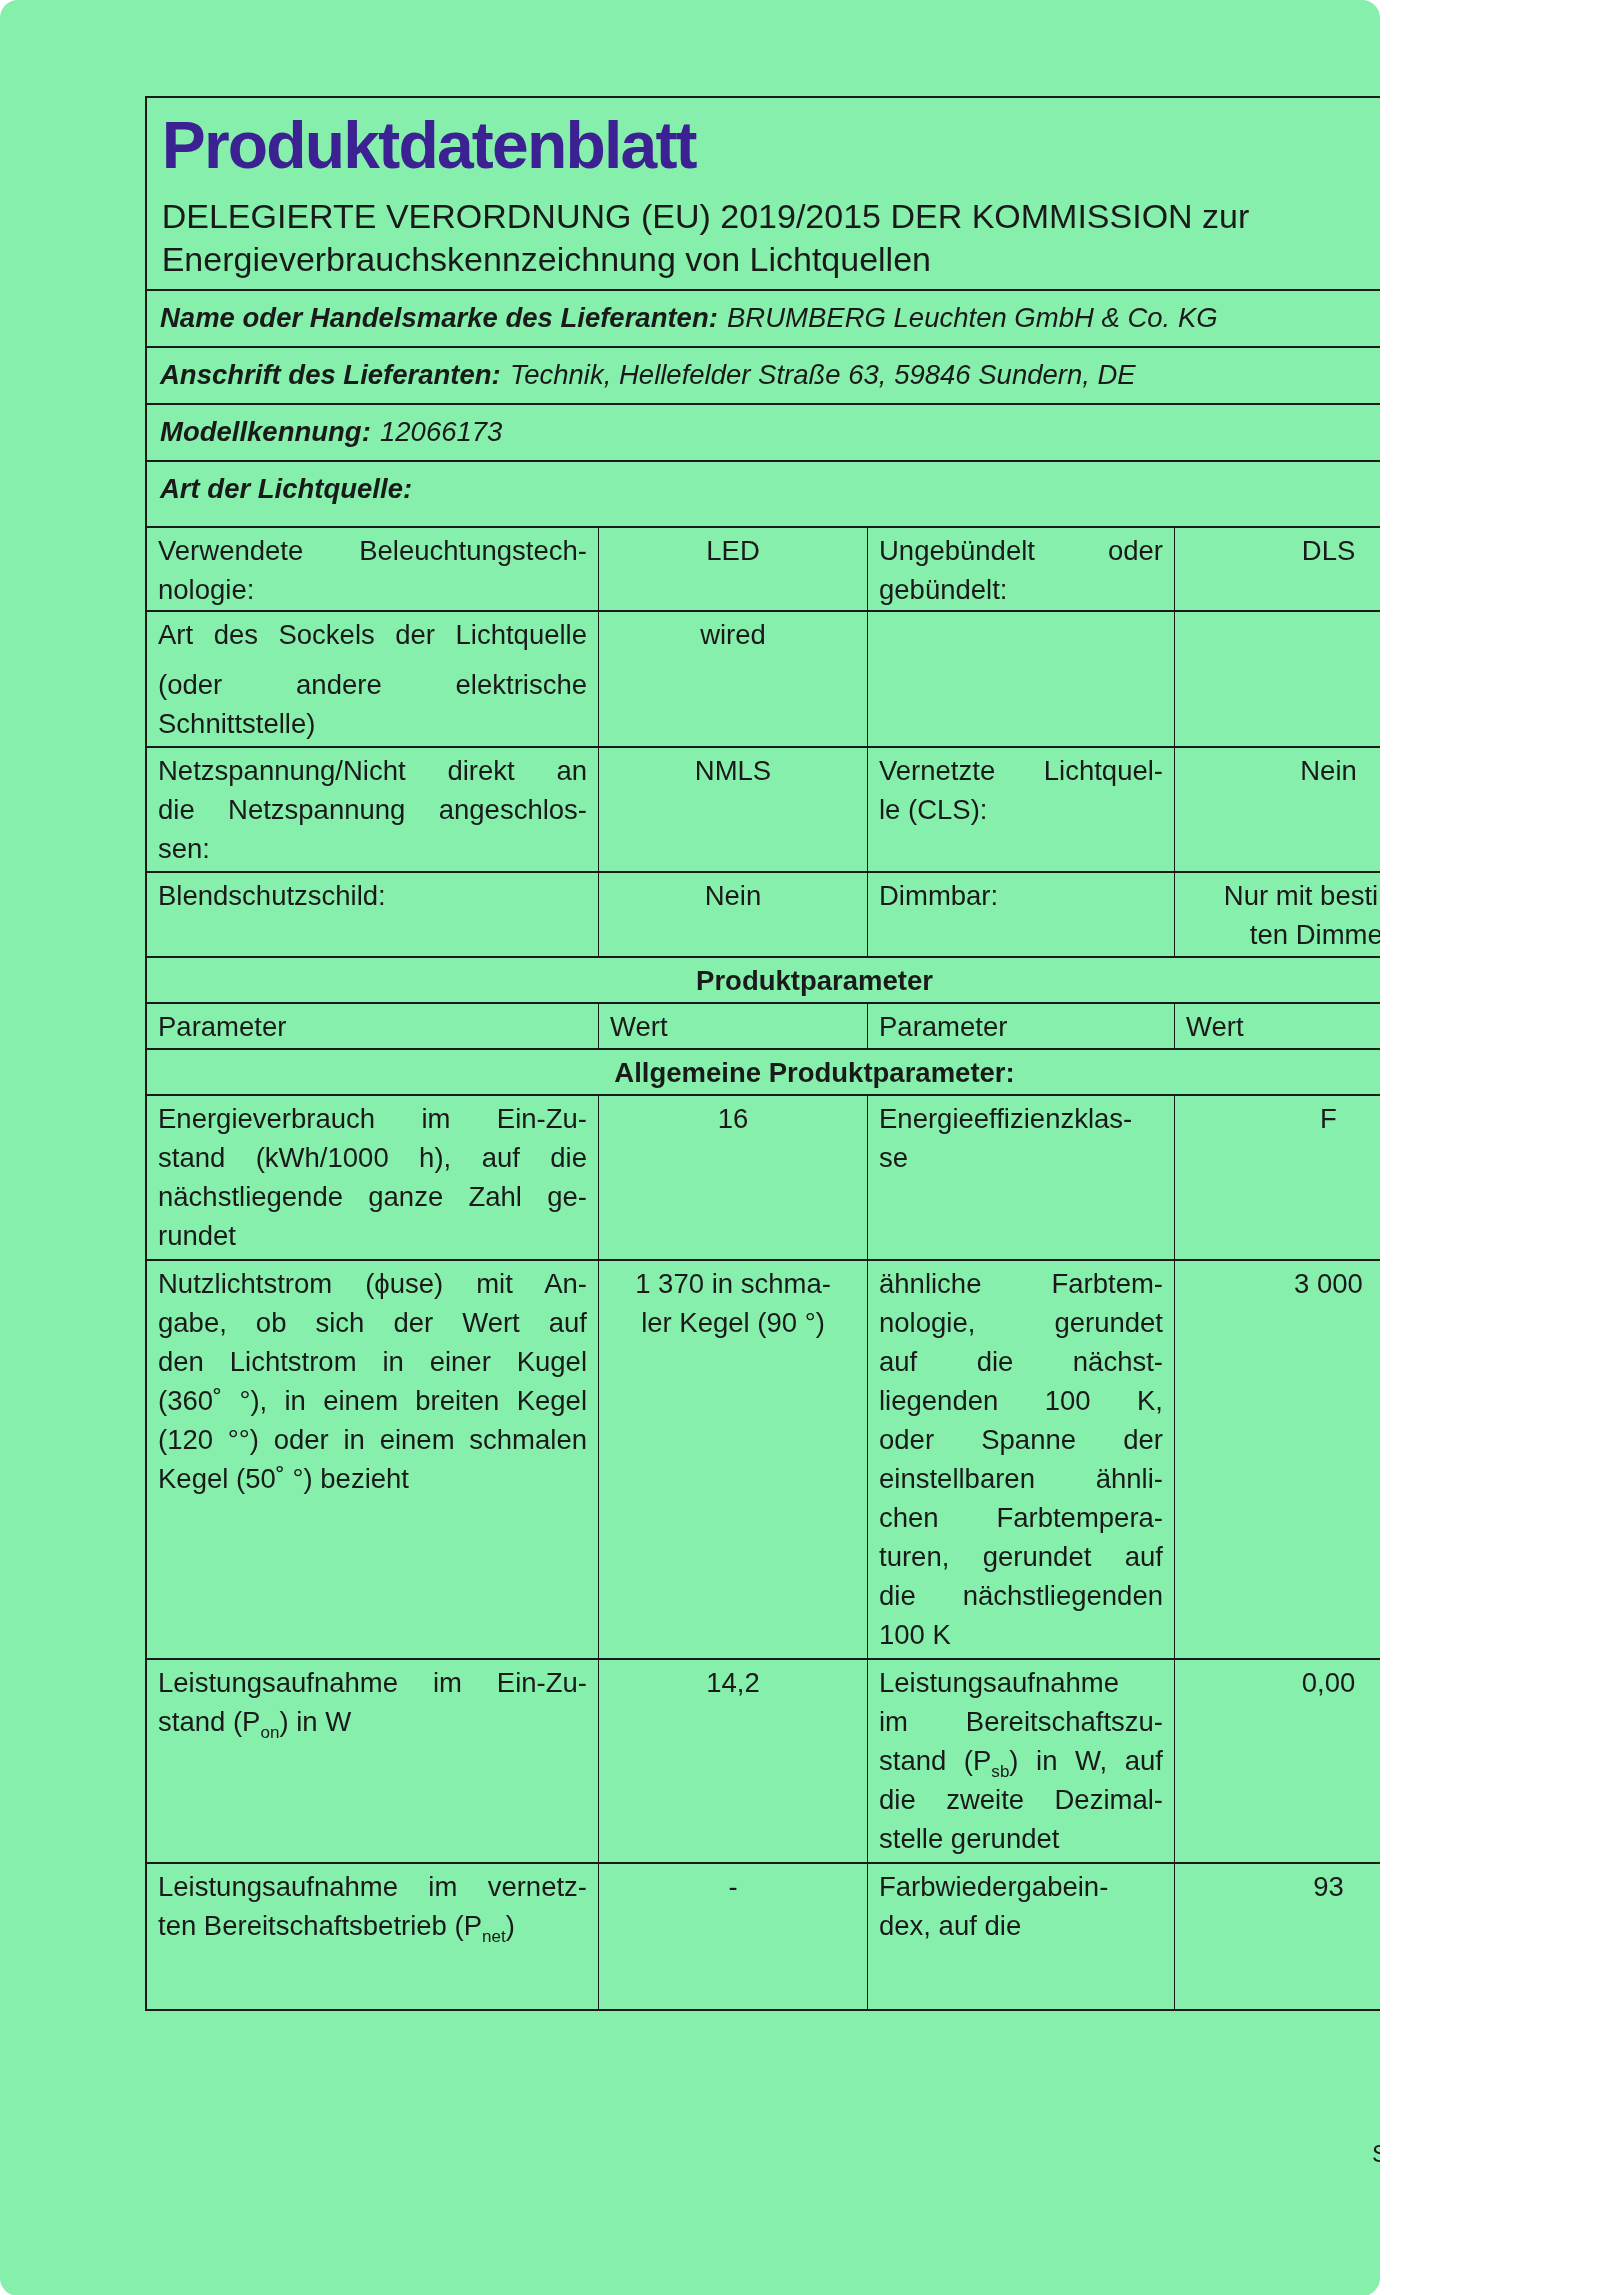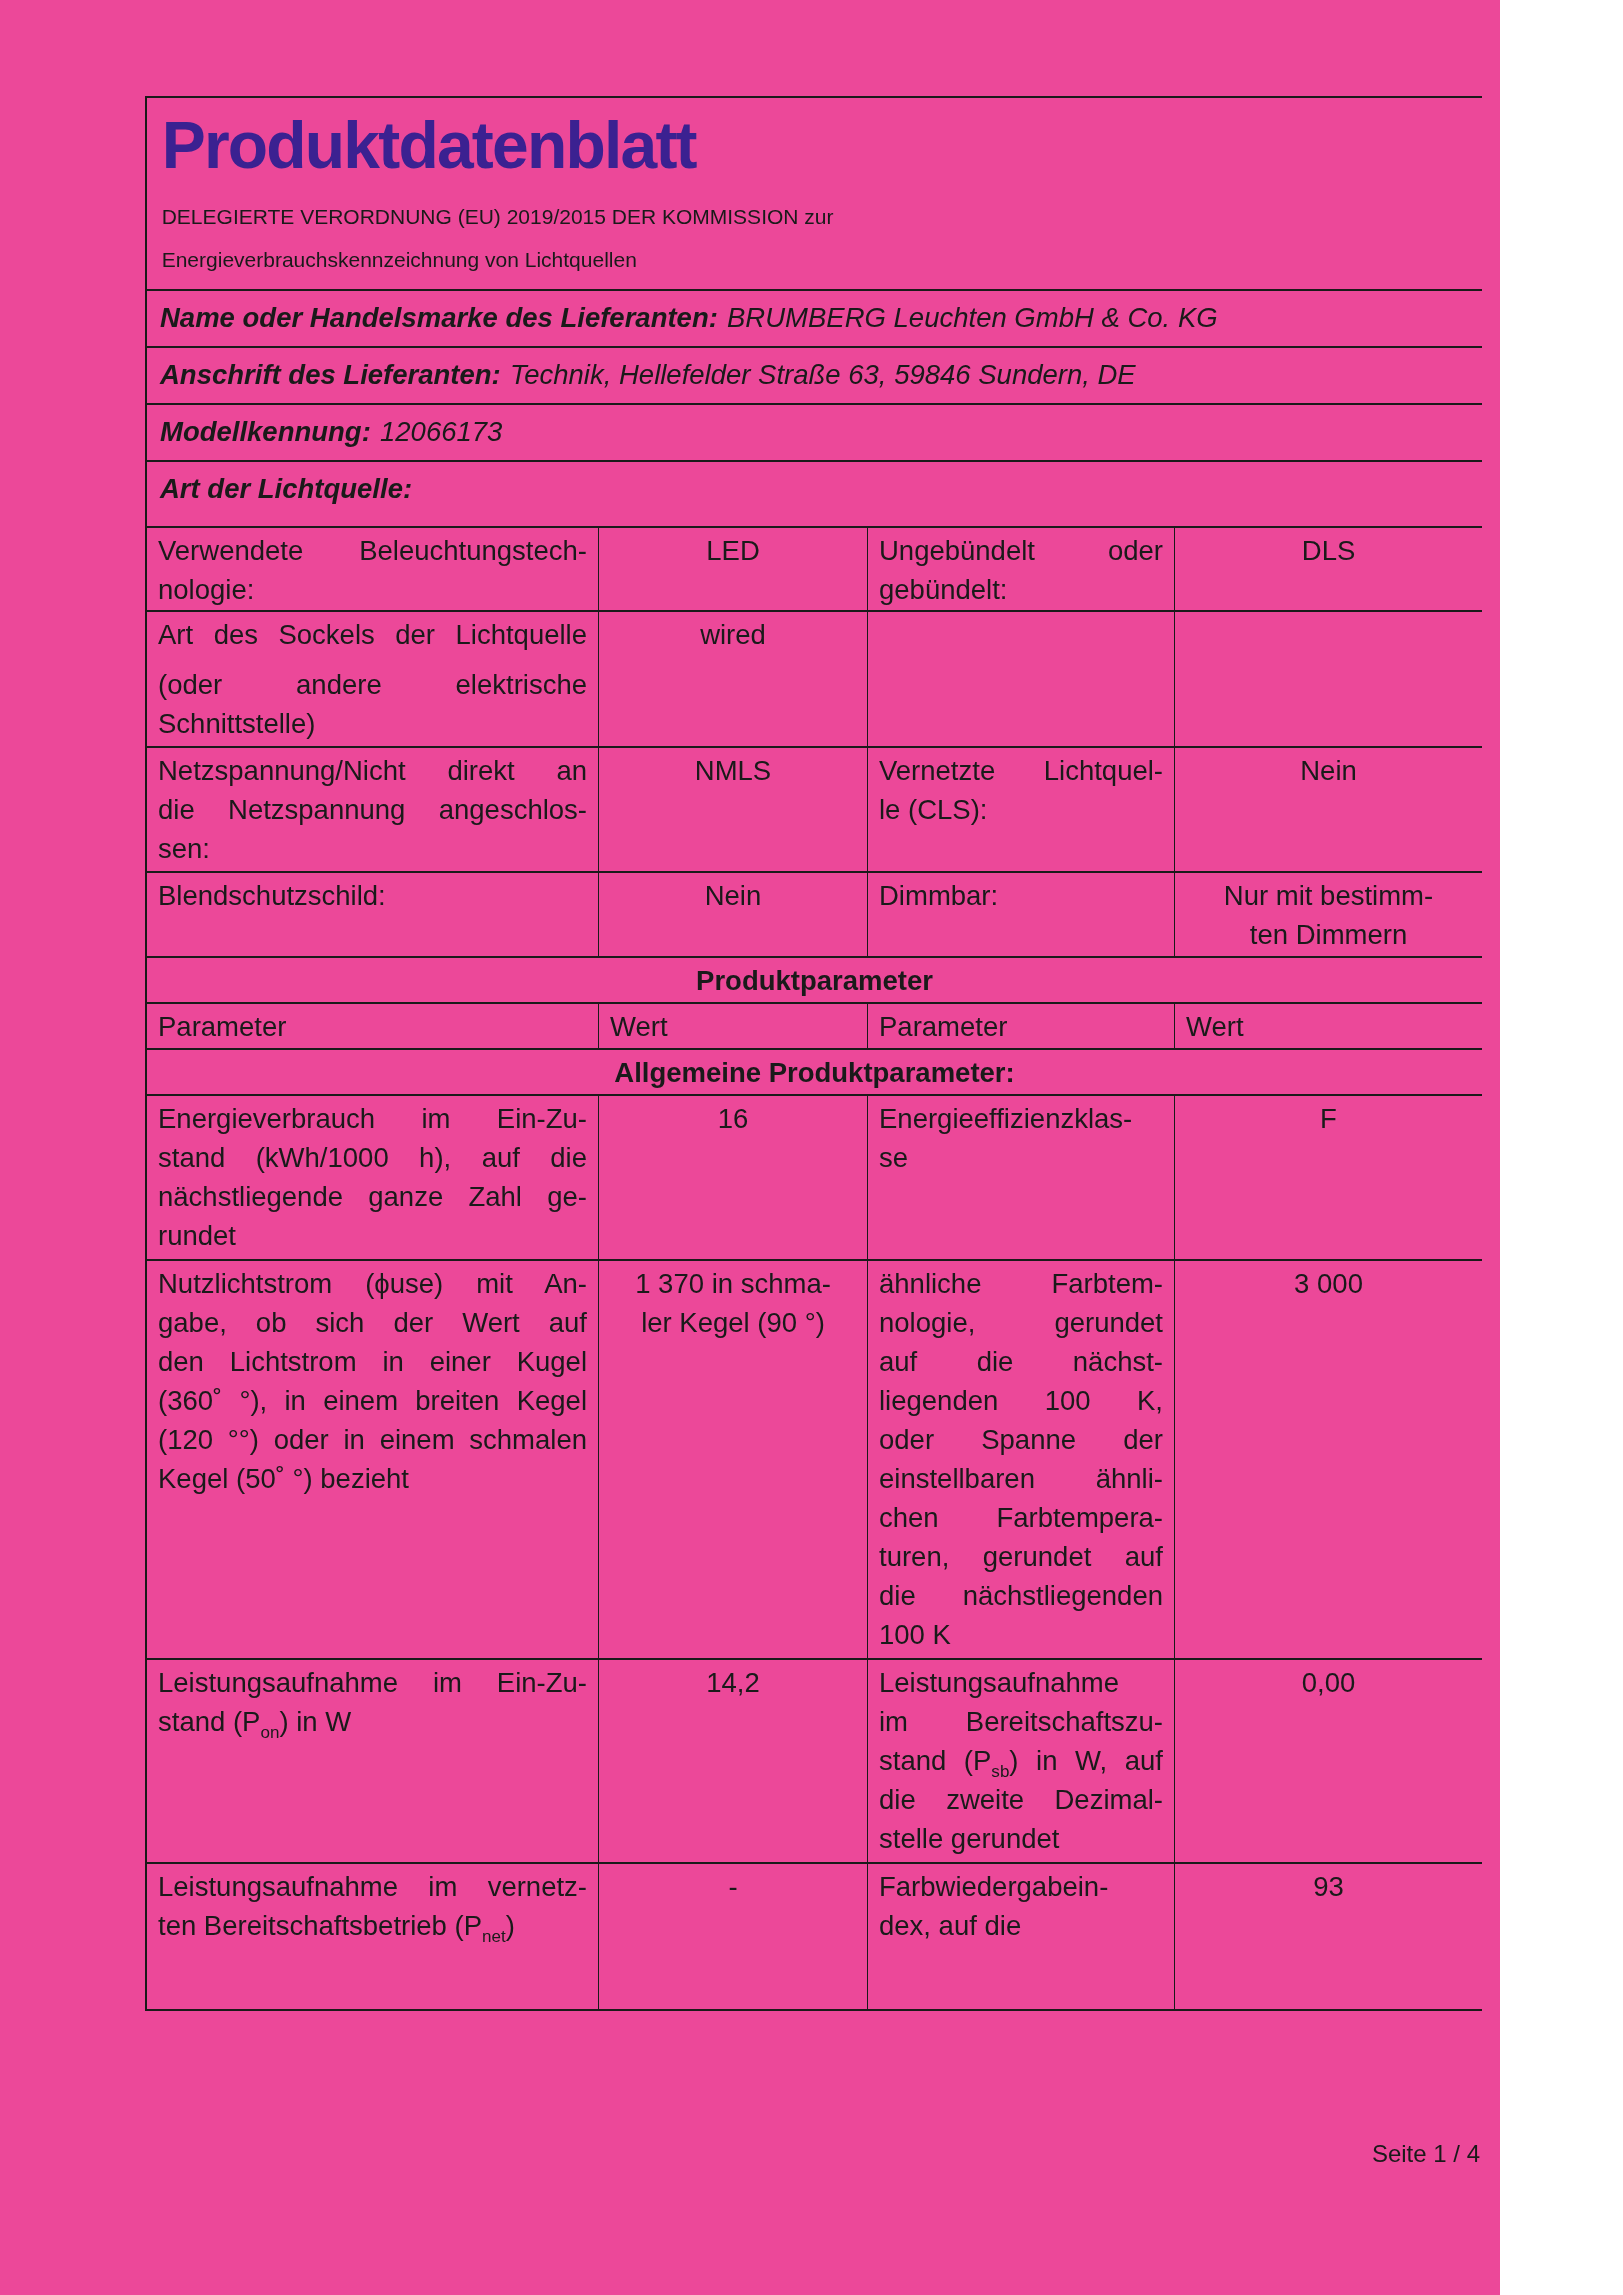--- a/index.html
+++ b/index.html
@@ -1,34 +1,34 @@
 <!DOCTYPE html>
 <html style="font-size:14.7px"><head>
 <meta charset="utf-8">
 <style>
   html,body{margin:0;padding:0;background:#ffffff;}
-  .page{position:relative;width:1500px;height:2296px;background:#ec4899;overflow:hidden;
-        font-family:"Liberation Sans","DejaVu Sans",sans-serif;color:#1a1a1a;}
+  .page{position:relative;width:1380px;height:2296px;background:#86efac;overflow:hidden;
+        font-family:"Liberation Sans","DejaVu Sans",sans-serif;color:#1a1a1a;border-radius:18px;}
   .tablewrap{position:absolute;left:145px;top:96px;width:1337px;height:2027px;overflow:hidden;}
   table.sheet{border-collapse:separate;border-spacing:0;table-layout:fixed;width:1337px;
         box-sizing:border-box;border-top:2.8px solid #1a1a1a;border-left:2.8px solid #1a1a1a;}
   td{border-right:1.8px solid #1a1a1a;border-bottom:2.8px solid #1a1a1a;vertical-align:top;
      box-sizing:border-box;font-size:27.5px;line-height:39px;padding:2.8px 11px 0 11px;overflow:hidden;}
   td.last{border-right:2.8px solid #1a1a1a;}
   
   tr.rh td{height:193px}
   tr.ri0 td{height:57px} tr.ri1 td{height:57px} tr.ri2 td{height:57px} tr.ri3 td{height:66px}
   tr.rt0 td{height:84px} tr.rt1 td{height:136px} tr.rt2 td{height:125px}
   tr.rt3 td{height:86px} tr.rt4 td{height:85px} tr.rt5 td{height:85px}
   tr.rs td{height:46px} tr.rph td{height:46px}
   tr.rp0 td{height:165px} tr.rp1 td{height:399px} tr.rp2 td{height:204px} tr.rp3 td{height:147px}
   
   td.headcell{padding:11px 14.7px 0 14.7px;}
   .doc-title{font-size:66px;line-height:1.1;font-weight:bold;color:#3B2191;letter-spacing:-1.8px;margin:0 0 13px 0;}
-  .subtitle-line{font-size:21px;line-height:43px;}
+  .subtitle-line{font-size:34px;line-height:43px;}
   
   td.infocell{padding:7.3px 13px 0 13px;font-style:italic;}
   .lbl{font-weight:bold;}
   .val{margin-left:9.2px;}
   
   td.sechead{text-align:center;font-weight:bold;padding:2.8px 5.5px 0 5.5px;}
   
   .ln{min-height:39px;}
   .ln.j{text-align:justify;text-align-last:justify;}
   .ln.gap{height:11px;min-height:11px;}

